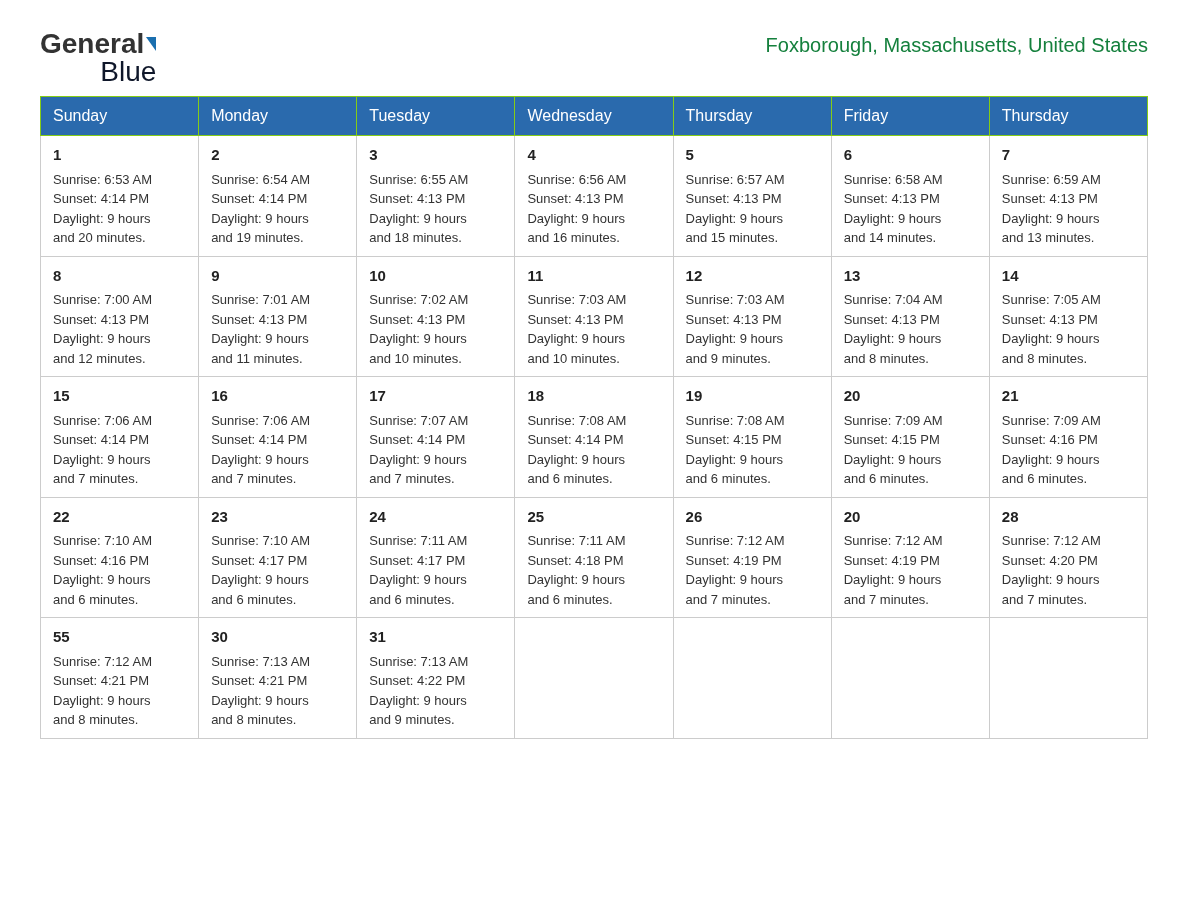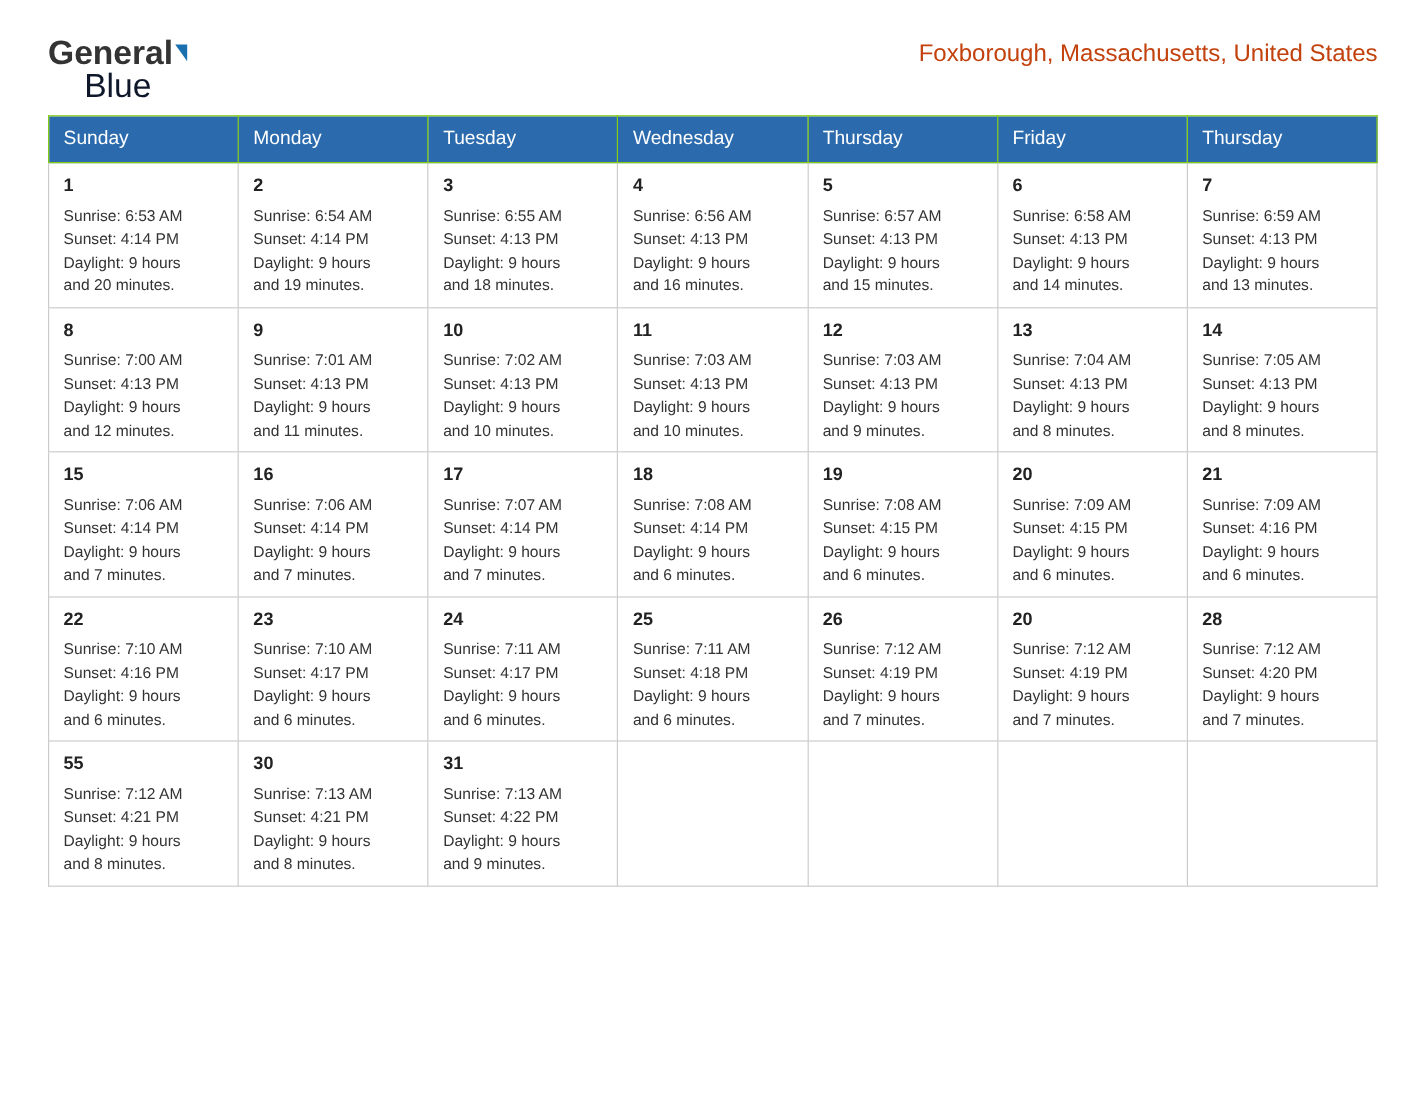--- a/index.html
+++ b/index.html
@@ -12,21 +12,21 @@
     }
     .header-row {
       display: flex;
       justify-content: space-between;
       align-items: flex-start;
       margin-bottom: 10px;
     }
     .logo {
       display: flex;
       flex-direction: column;
-      align-items: center;
+      align-items: flex-end;
     }
     .logo-text-general {
       font-size: 28px;
       font-weight: bold;
       color: #333;
       line-height: 1;
     }
     .logo-text-blue {
       font-size: 28px;
       font-weight: normal;
@@ -51,21 +51,21 @@
       text-align: right;
     }
     .month-title {
       font-size: 52px;
       font-weight: normal;
       color: #222;
       line-height: 1.1;
     }
     .location-subtitle {
       font-size: 20px;
-      color: #c2410c;
+      color: #15803d;
       margin-top: 4px;
     }
     .calendar-table {
       width: 100%;
       border-collapse: collapse;
       margin-top: 10px;
     }
     .calendar-table th {
       background-color: #2a6aad;
       color: #fff;

